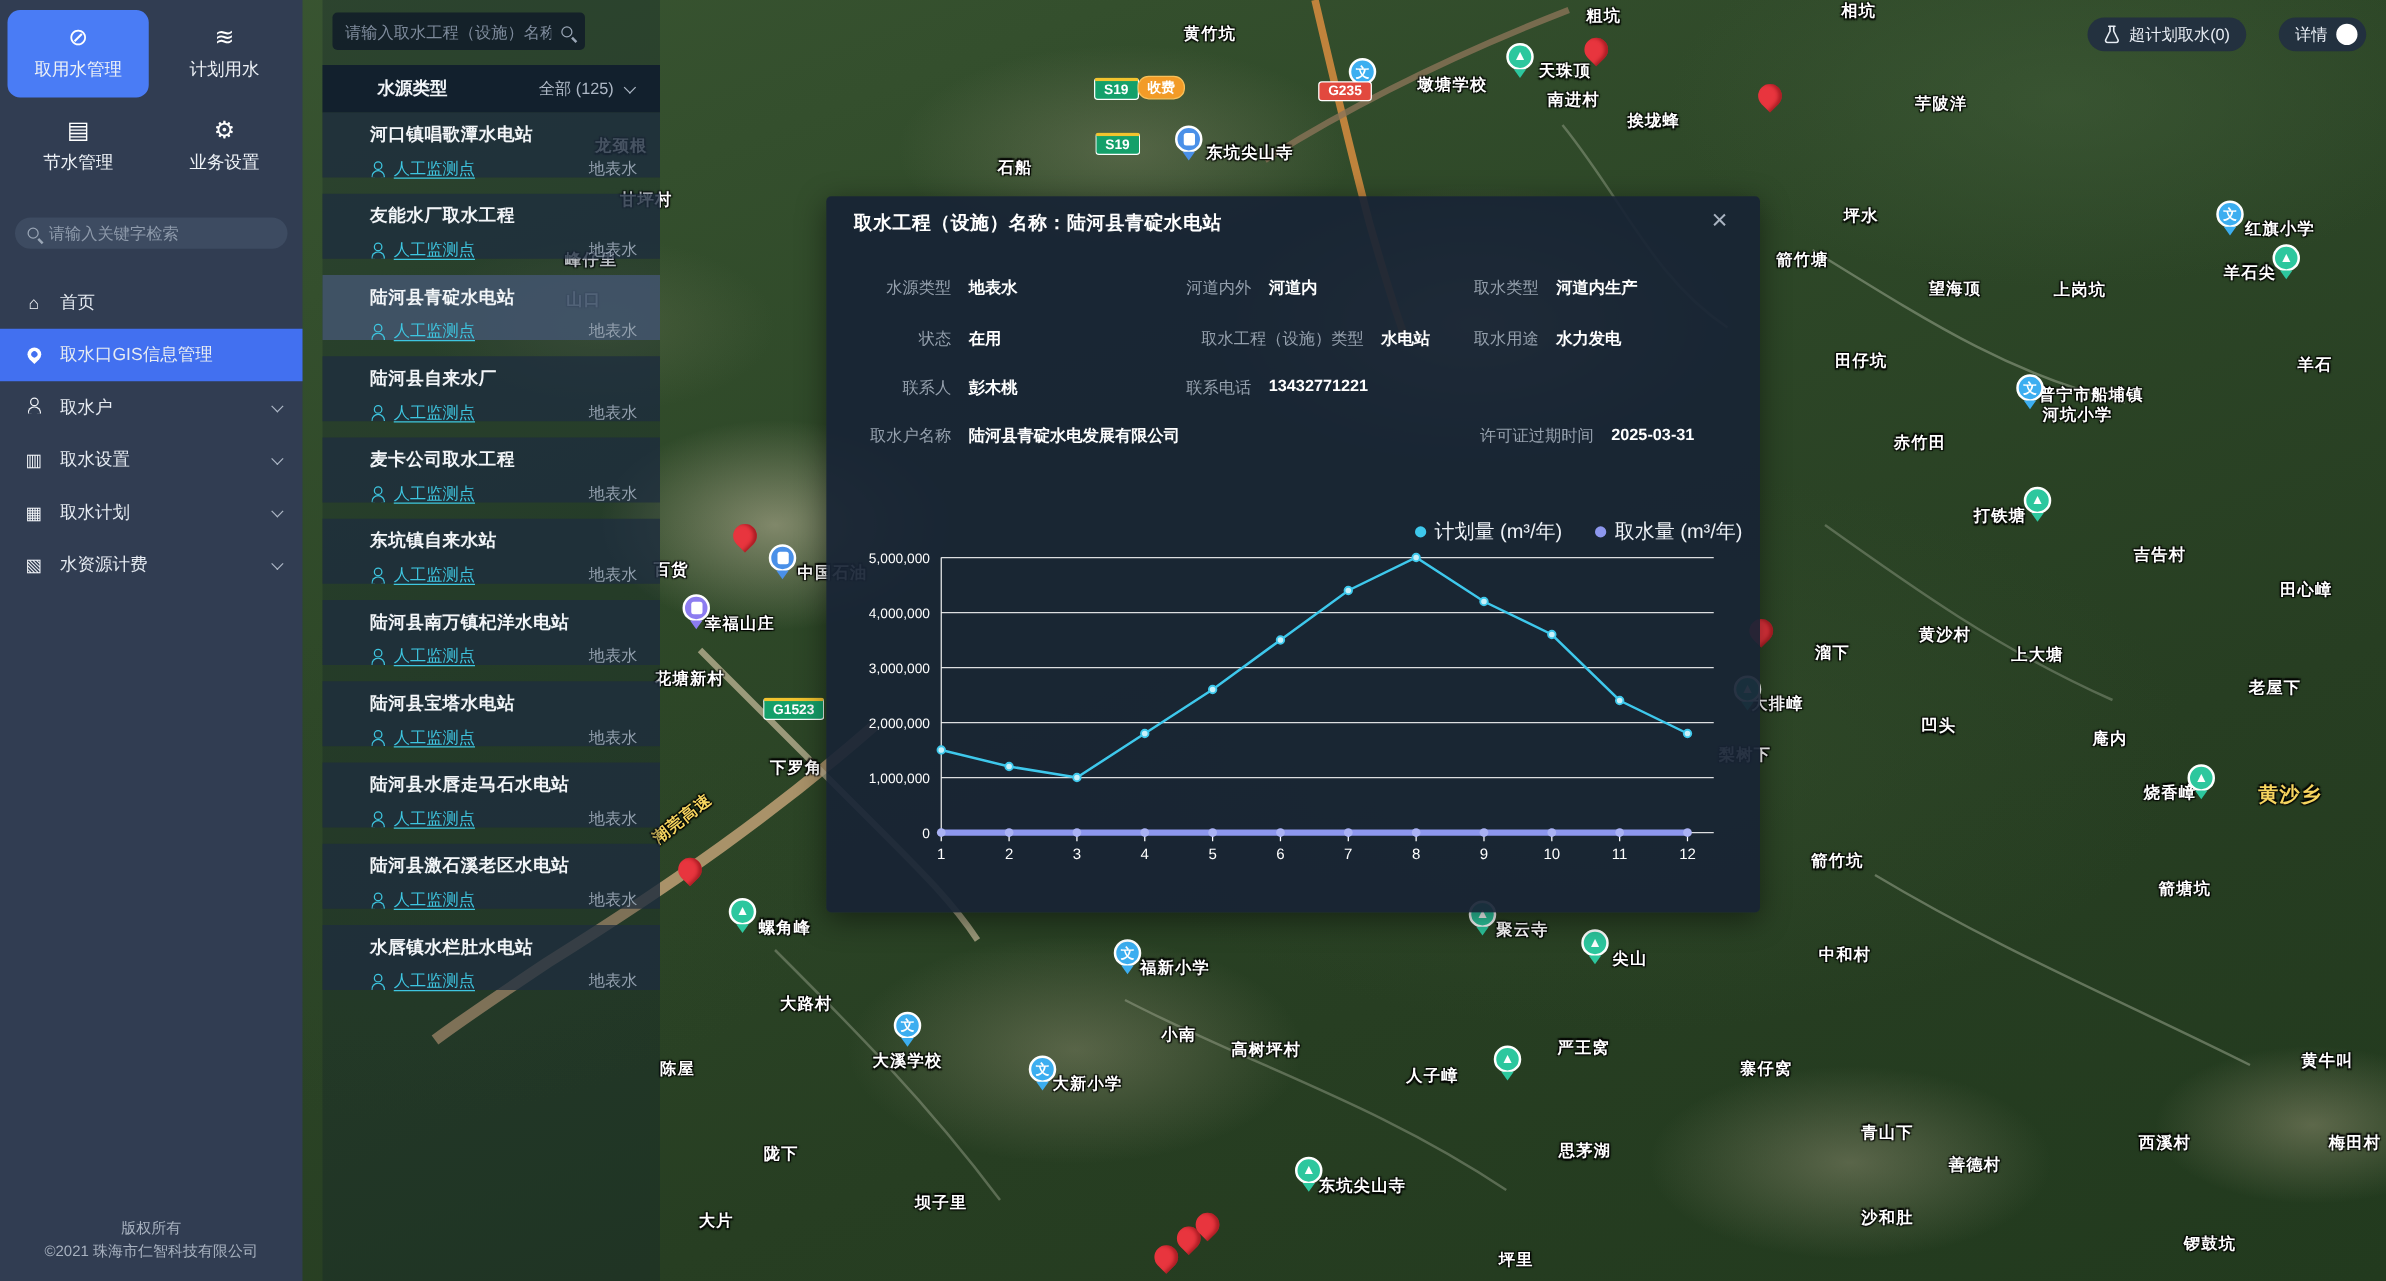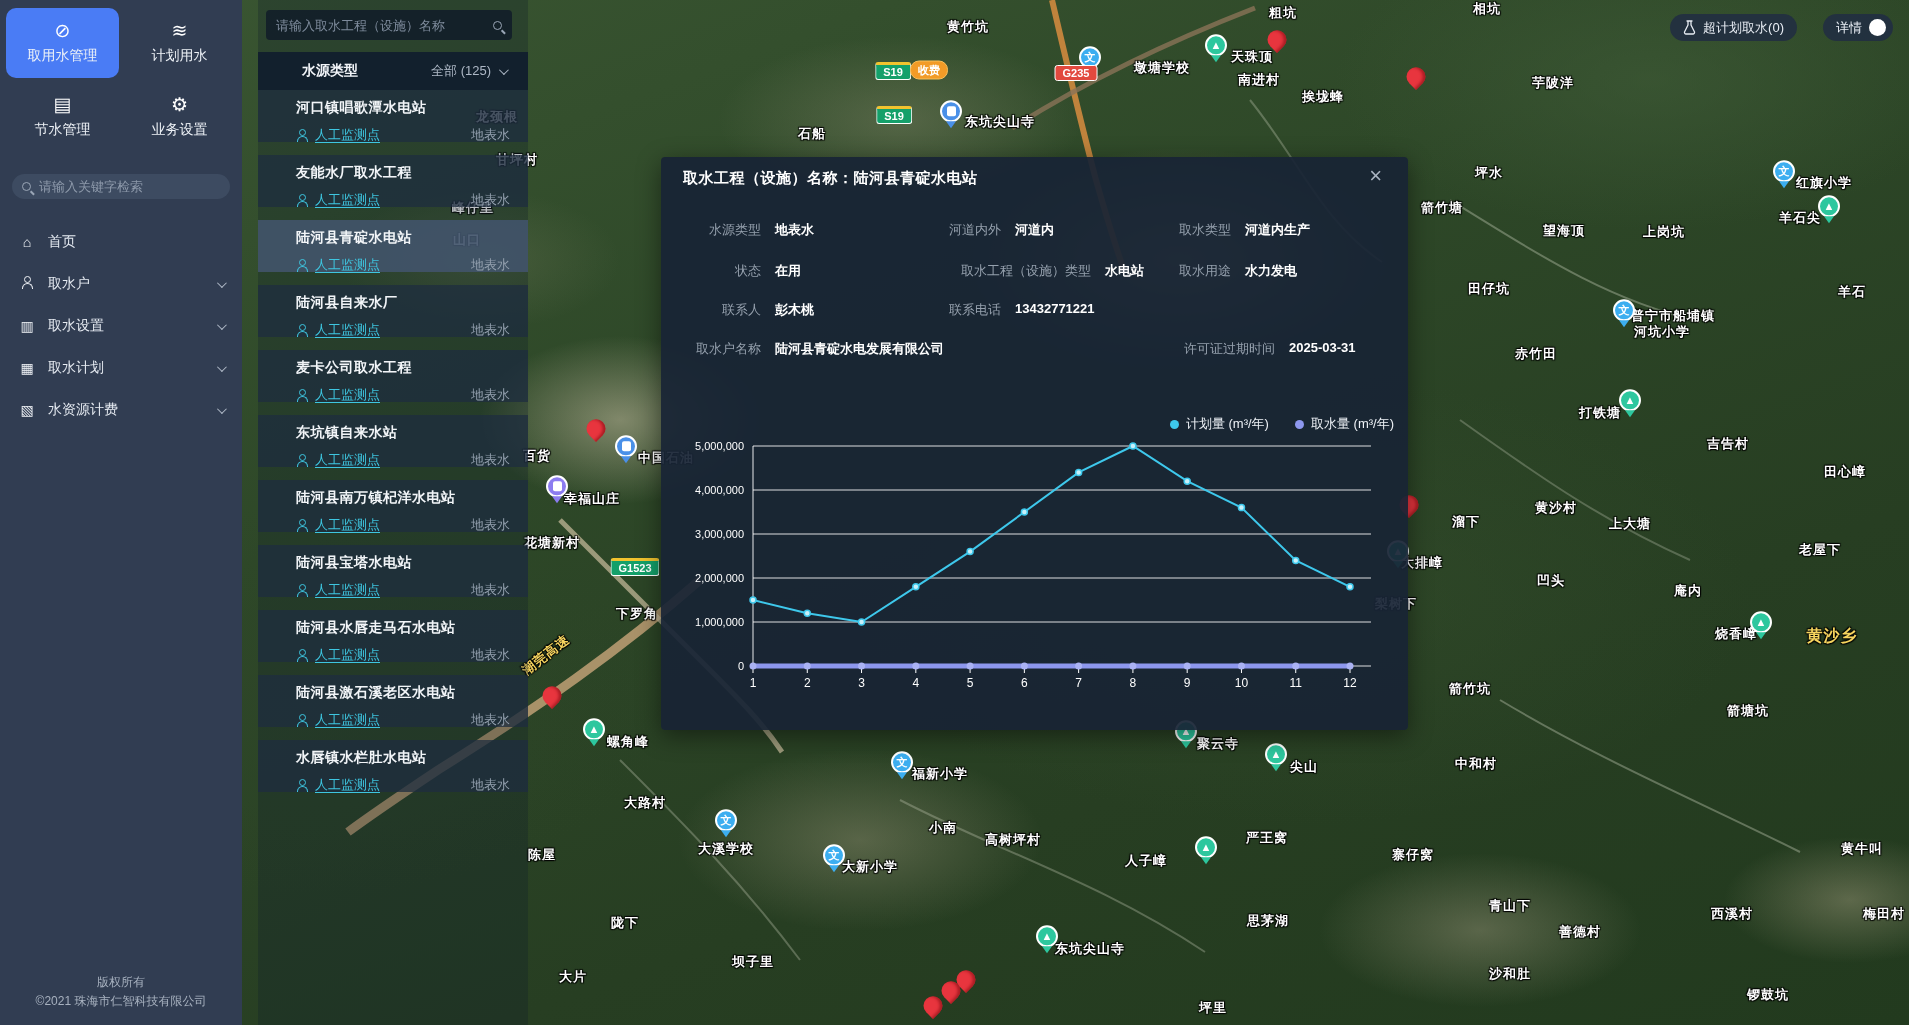--- a/index.html
+++ b/index.html
@@ -73,21 +73,21 @@
   .person-ico::before { content:""; position:absolute; top:0; left:3px; width:5px; height:5px;
     border:1.5px solid currentColor; border-radius:50%; }
   .person-ico::after { content:""; position:absolute; bottom:0; left:0.5px; width:9px; height:5px;
     border:1.5px solid currentColor; border-bottom:none; border-radius:6px 6px 0 0; }
   .copyright { position:absolute; bottom:14px; width:100%; text-align:center; color:#a7b1bf;
     font-size:12px; line-height:19px; }
 
   
   .panel { position:absolute; left:258px; top:0; width:270px; height:1025px; z-index:20;
     background:rgba(16,28,44,.28); }
-  .panel-search { position:absolute; left:8px; top:10px; width:246px; height:30px;
+  .panel-search { position:absolute; left:8px; top:10px; width:202px; height:30px;
     background:rgba(14,24,40,.78); border-radius:4px; display:flex; align-items:center;
     padding:0 10px; gap:8px; }
   .panel-search input::placeholder { color:#7e8b9c; }
   .panel-search .lens { margin-left:auto; }
   .filter-bar { position:absolute; left:0; top:52px; width:270px; height:38px;
     background:rgba(15,27,45,.88); display:flex; align-items:center; padding:0 22px 0 44px; }
   .filter-label { color:#f2f5f9; font-size:14px; font-weight:600; }
   .filter-value { margin-left:auto; color:#aeb8c6; font-size:13px; display:flex; align-items:center; gap:8px; }
   .list { position:absolute; left:0; top:90px; width:270px; }
   .fac-item { height:52px; margin-bottom:13px; background:rgba(30,44,64,.74); padding:9px 18px 0 38px;
@@ -108,21 +108,21 @@
   
   .modal { position:absolute; left:661px; top:157px; width:747px; height:573px; z-index:40;
     background:rgba(24,36,53,.93); border-radius:4px; box-shadow:0 6px 24px rgba(0,0,0,.45); }
   .modal-title { position:absolute; left:22px; top:12px; color:#fff; font-size:15px;
     font-weight:600; letter-spacing:.5px; }
   .modal-close { position:absolute; right:26px; top:8px; color:#aab4c2; font-size:22px;
     cursor:pointer; line-height:22px; }
   .f-label { position:absolute; color:#95a0ad; font-size:13px; text-align:right; }
   .f-value { position:absolute; color:#fff; font-size:13px; font-weight:700; white-space:nowrap; }
   .legend { position:absolute; right:14px; top:258px; display:flex; gap:26px; align-items:center; }
-  .legend-item { display:flex; align-items:center; gap:7px; color:#eef2f7; font-size:13px; cursor:pointer; }
+  .legend-item { display:flex; align-items:center; gap:7px; color:#eef2f7; font-size:16px; cursor:pointer; }
   .dot { width:9px; height:9px; border-radius:50%; }
   #chart-svg { position:absolute; left:0; top:270px; pointer-events:none; }
 </style>
 </head>
 <body>
 
 <div class="map">
   <svg class="roads" width="1909" height="1025" viewBox="0 0 1909 1025">
     <path d="M1052,0 C1066,60 1080,120 1096,180 C1106,215 1114,242 1124,270" stroke="#cf8a3e" stroke-width="6" fill="none" opacity="0.9"></path>
     <path d="M1012,128 C1080,85 1160,45 1255,8" stroke="#8a7357" stroke-width="5" fill="none" opacity="0.8"></path>
@@ -356,20 +356,24 @@
       </div>
     </div>
   <div class="side-search">
     <span class="lens"></span>
     <input placeholder="请输入关键字检索" style="">
   </div>
   <div class="menu" id="side-menu">
       <div class="menu-item">
         <span class="ico">⌂</span>
         <span>首页</span>
+      </div>
+      <div class="menu-item active">
+        <span class="ico"><span class="mini-pin"></span></span>
+        <span>取水口GIS信息管理</span>
       </div>
       <div class="menu-item">
         <span class="ico"><span class="person-ico" style="color:#f0f3f7"></span></span>
         <span>取水户</span>
         <span class="chev"></span>
       </div>
       <div class="menu-item">
         <span class="ico">▥</span>
         <span>取水设置</span>
         <span class="chev"></span>

